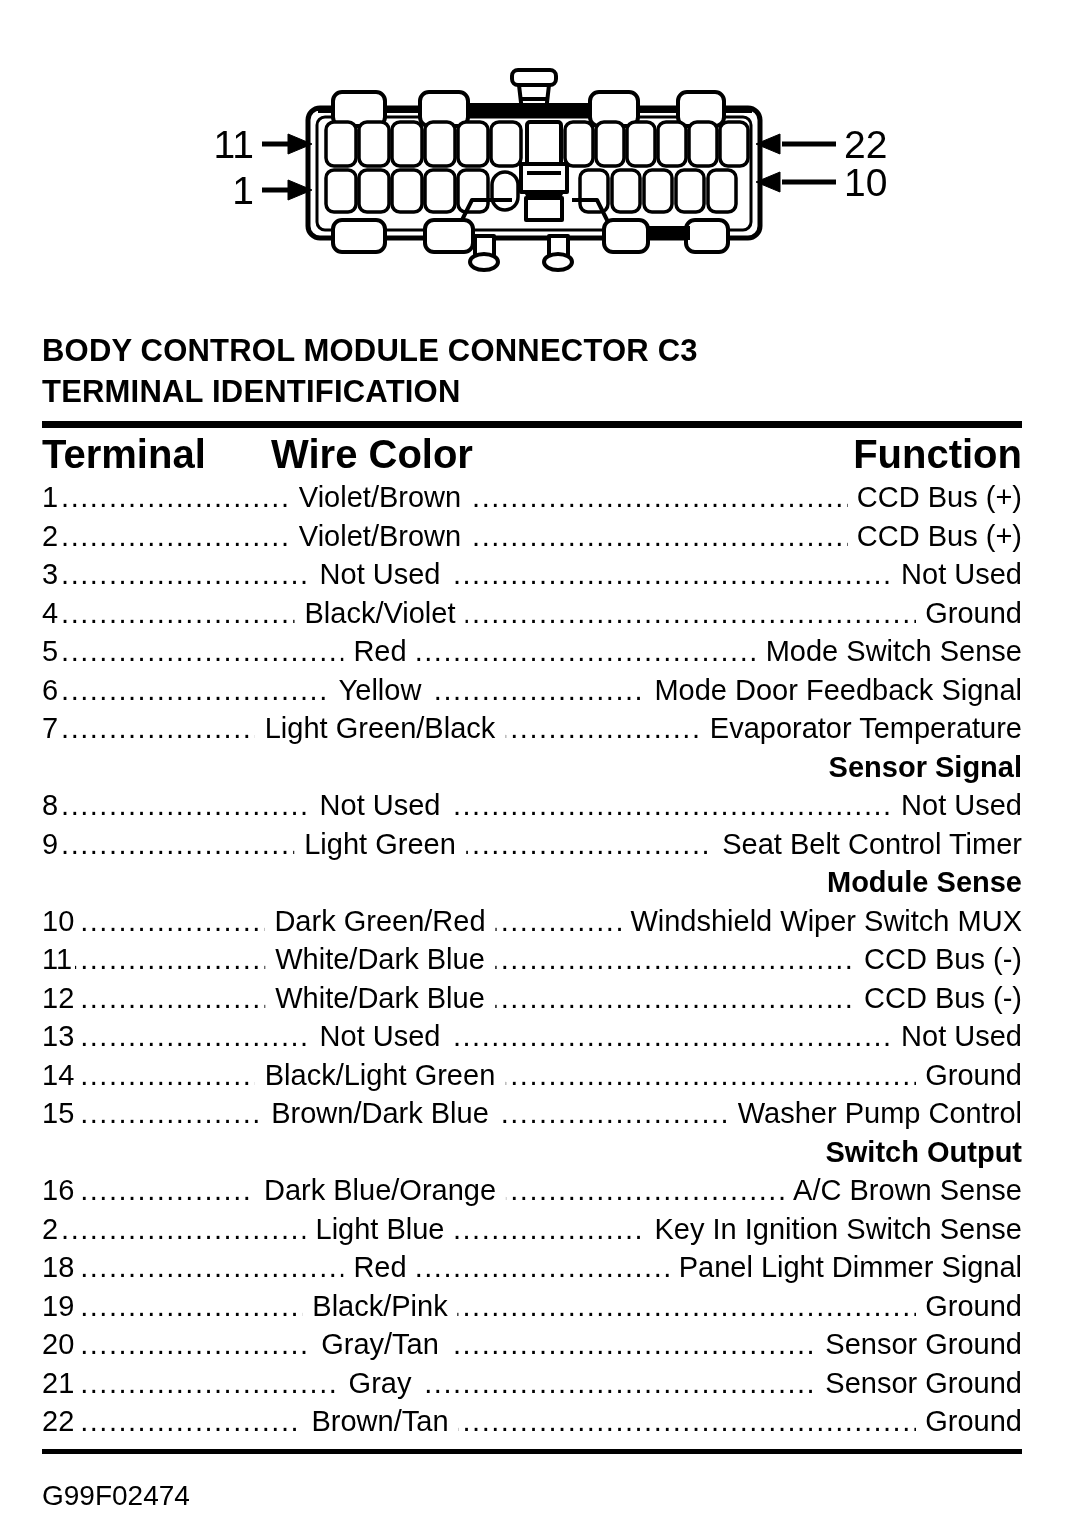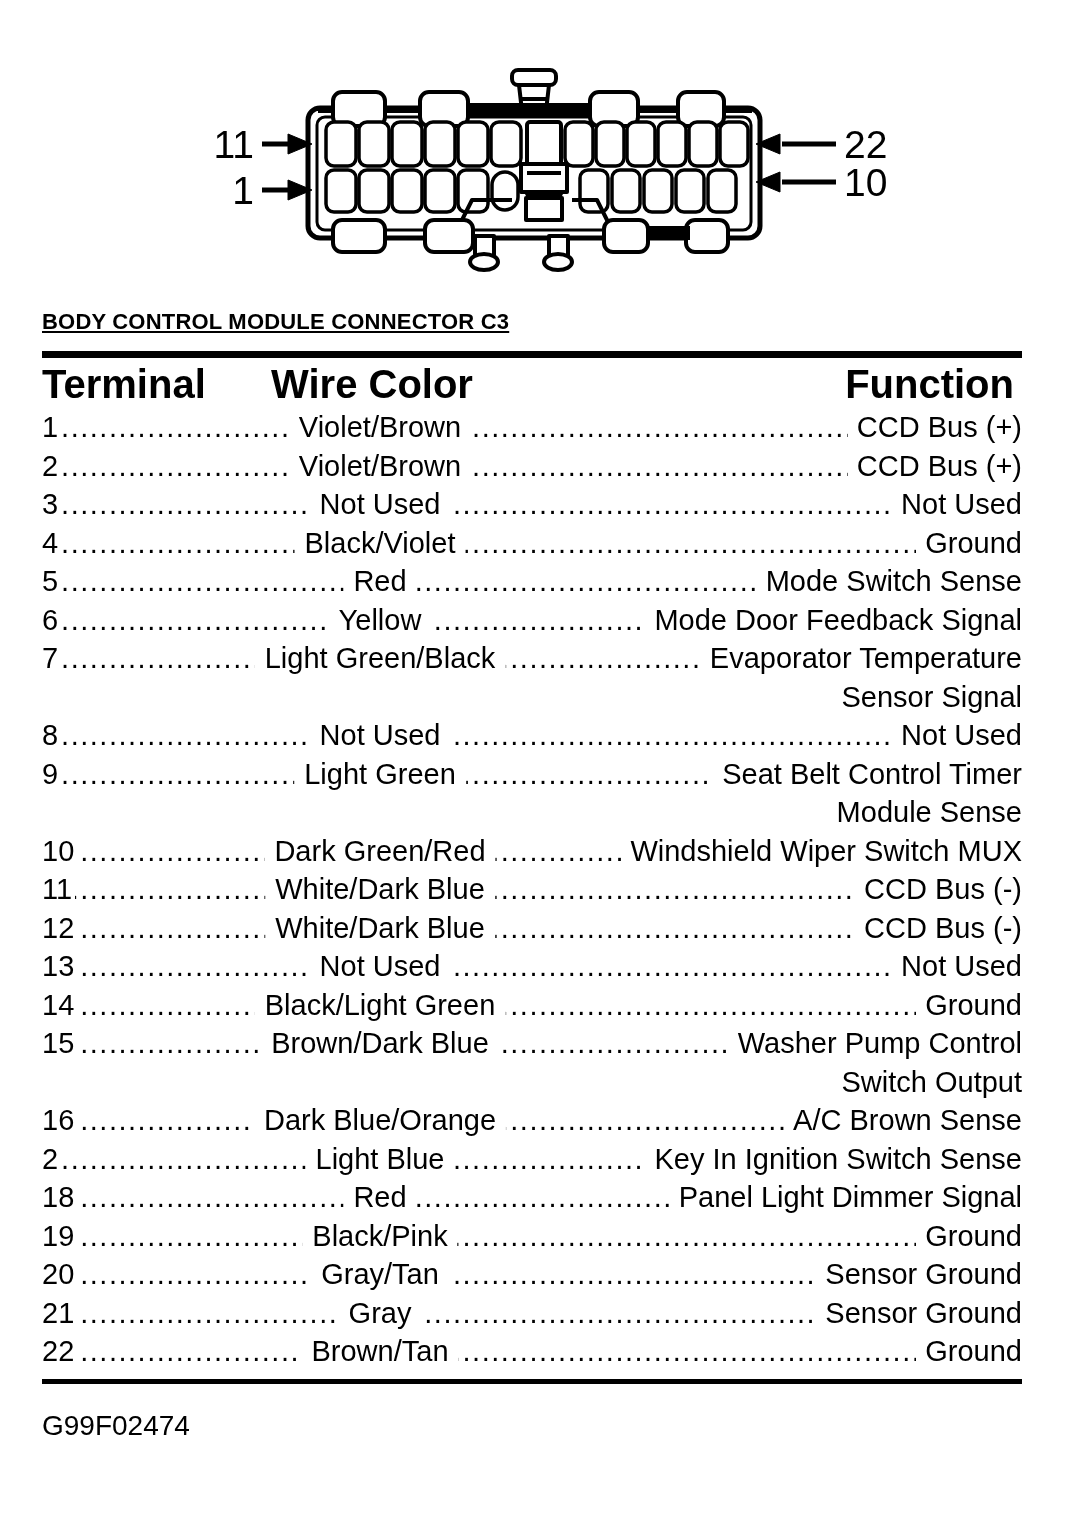--- a/index.html
+++ b/index.html
@@ -16,56 +16,55 @@
   
   .diagram-wrap { margin-top: 40px; height: 242px; }
   svg.connector { display: block; width: 770px; height: 242px; margin-left: 150px; }
   svg.connector .ln { stroke: #000; fill: #fff; stroke-linejoin: round; }
   svg.connector text { fill: #000; stroke: none; font-family: "Liberation Sans", sans-serif; font-size: 39px; }
 
   
   .page { padding: 0 46px 0 42px; }
 
   .doc-title {
-    margin-top: 19px;
-    font-size: 22px;
+    margin-top: 48px;
+    font-size: 31px;
     font-weight: bold;
     line-height: 41px;
     letter-spacing: 0.2px;
     white-space: nowrap;
-    text-decoration: underline;
   }
 
   .rule-thick { height: 7px; background: #000; margin-top: 9px; }
   .rule-thin  { height: 5px; background: #000; margin-top: 8px; }
 
   .thead { position: relative; height: 48px; line-height: 52px; font-size: 40px; font-weight: bold; }
   .h-term  { position: absolute; left: 0; }
   .h-color { position: absolute; left: 330px; transform: translateX(-50%); }
-  .h-func  { position: absolute; right: 8px; }
+  .h-func  { position: absolute; right: 0; }
 
   .rows { margin-top: 2px; }
   .trow {
     position: relative;
     height: 38.5px; line-height: 38.5px;
     font-size: 29px;
   }
   .dots {
     position: absolute; left: 0; right: 0; top: 0; bottom: 0;
     overflow: hidden; white-space: nowrap;
     letter-spacing: 1.5px;
     z-index: 0;
   }
   .cell { position: absolute; top: 0; background: #fff; white-space: nowrap; z-index: 1; }
   .term  { left: 0; padding-right: 3px; }
   .color { left: 338px; transform: translateX(-50%); padding: 0 10px; }
   .func  { right: 0; padding-left: 9px; }
   .trow2 {
     height: 38.5px; line-height: 38.5px;
-    font-size: 29px; text-align: right;
+    font-size: 29px; text-align: right; font-weight: bold;
   }
 
   .figcode { margin-top: 26px; font-size: 28px; }
 </style>
 </head>
 <body>
 
 <div class="diagram-wrap">
   <svg class="connector" viewBox="150 42 770 242" aria-hidden="true">
 
@@ -157,20 +156,21 @@
     <text x="254" y="206" text-anchor="end">1</text>
     <text x="844" y="160">22</text>
     <text x="844" y="198">10</text>
   </svg>
 </div>
 
 <div class="page">
 
   <div class="doc-title">
     <div>BODY CONTROL MODULE CONNECTOR C3</div>
+    <div>TERMINAL IDENTIFICATION</div>
   </div>
 
   <div class="rule-thick"></div>
 
   <div class="thead">
     <span class="h-term">Terminal</span>
     <span class="h-color">Wire Color</span>
     <span class="h-func">Function</span>
   </div>
 

